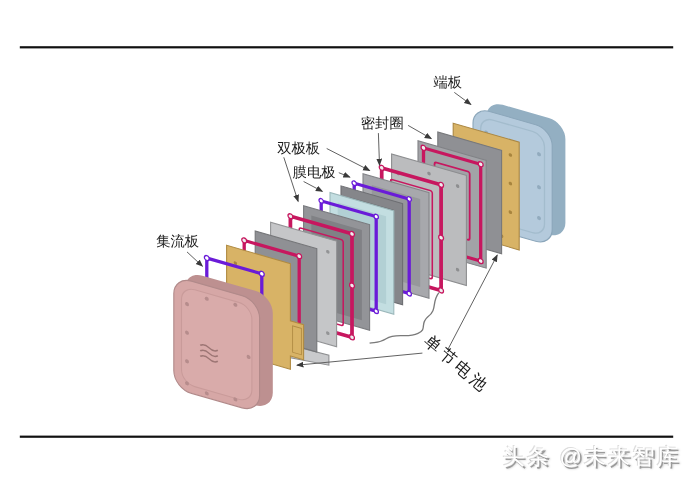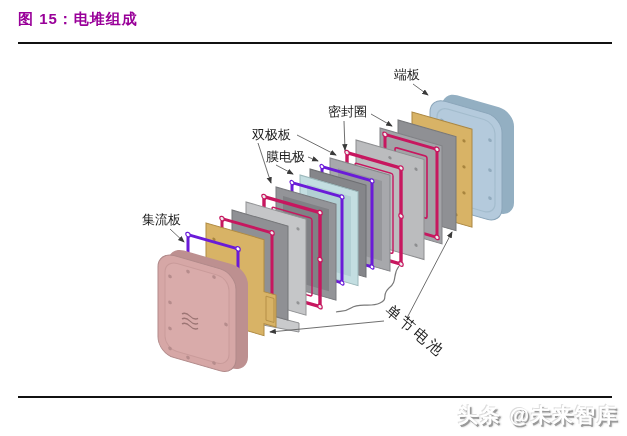--- a/index.html
+++ b/index.html
@@ -13,34 +13,33 @@
   }
   .rule{position:absolute;left:18px;width:594px;height:2px;background:#111;}
   .rule-top{top:42px;}
   .rule-bottom{top:396px;}
   .source-line{
     position:absolute;left:20px;top:402px;
     font-size:13px;color:#111;font-style:italic;letter-spacing:1px;
   }
   .watermark{
     position:absolute;right:8px;top:402px;
-    font-size:20px;font-weight:bold;color:#ffffff;letter-spacing:2px;
+    font-size:20px;font-weight:normal;color:#ffffff;letter-spacing:2px;
     text-shadow:-1px -1px 0 #dcdcdc, 1.5px 1.5px 0 #9a9a9a, 2px 2px 2px #b5b5b5;
   }
   svg{position:absolute;left:0;top:0;}
   svg text{font-family:"Liberation Sans","DejaVu Sans",sans-serif;font-size:13px;fill:#1a1a1a;}
   .lead{stroke:#5f5f5f;stroke-width:0.9;fill:none;}
   .squiggle{stroke:#7a7a7a;stroke-width:1.2;fill:none;}
 </style>
 </head>
 <body>
 
 <div class="page">
 
-  <div class="fig-title">图 15：电堆组成</div>
   <div class="rule rule-top"></div>
 
   <svg width="627" height="436" viewBox="0 0 627 436">
     <defs>
       <marker id="arr" markerWidth="9" markerHeight="8" refX="6.5" refY="3" orient="auto">
         <path d="M0,0 L7.5,3 L0,6 Z" fill="#3a3a3a"></path>
       </marker>
     </defs>
 
     <g>

